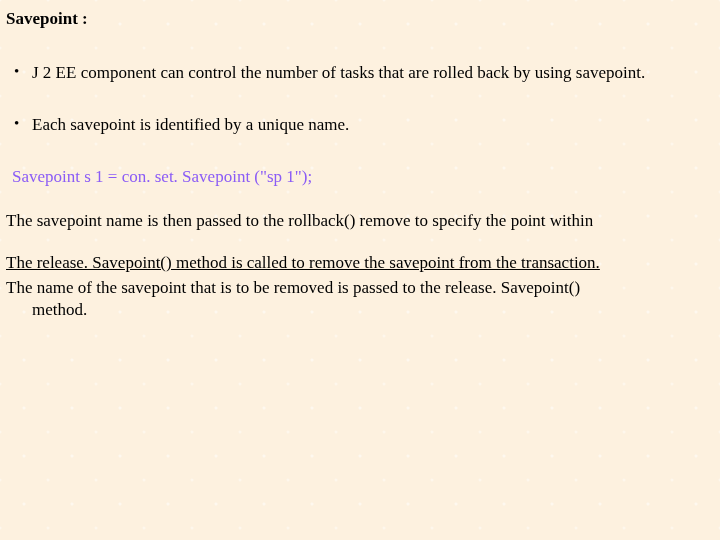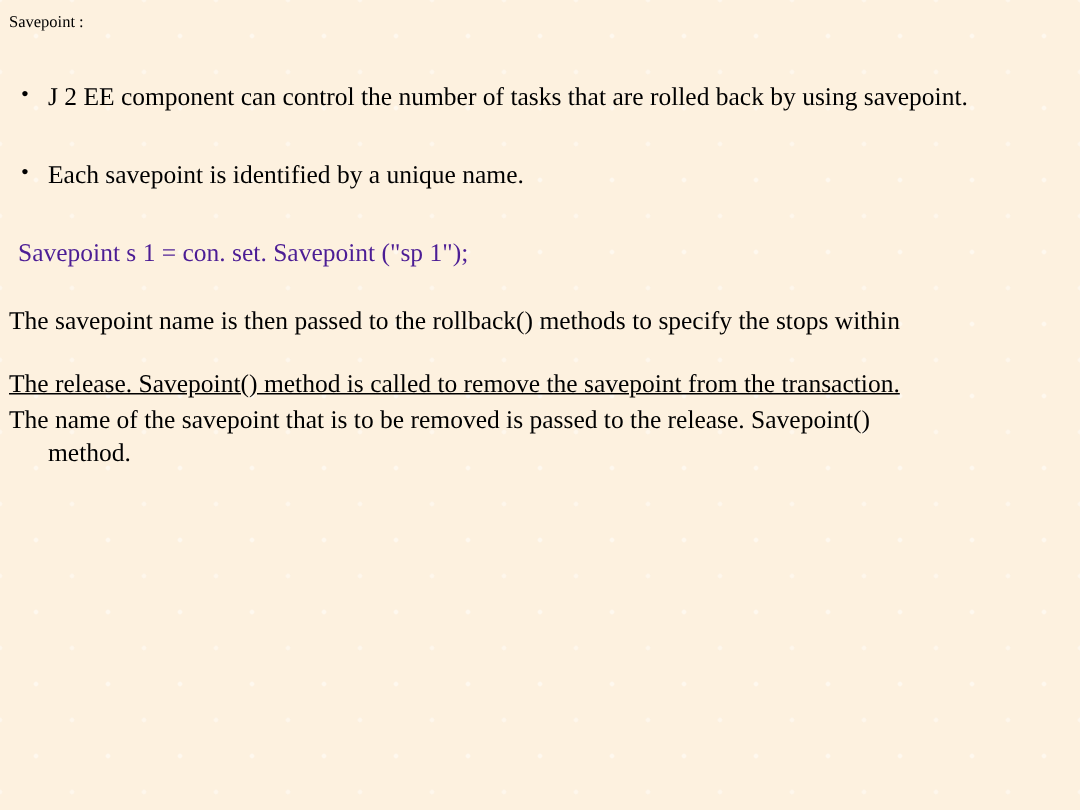--- a/index.html
+++ b/index.html
@@ -17,44 +17,44 @@
     background-size: 48px 48px, 48px 48px;
     background-position: 0 0, 24px 24px;
     font-family: "Times New Roman", Times, serif;
     color: #000;
     font-size: 17px;
     line-height: 1.3;
     box-sizing: border-box;
     padding: 8px 10px 10px 6px;
   }
   .heading {
-    font-weight: normal;
+    font-weight: bold;
     margin: 0 0 32px 0;
-    font-size: 11px;
+    font-size: 17px;
   }
   ul.bullets {
     list-style: none;
     margin: 0;
     padding: 0;
   }
   ul.bullets > li {
     position: relative;
     padding-left: 26px;
     margin: 10px 0 30px 0;
   }
   ul.bullets > li::before {
     content: "•";
     position: absolute;
     left: 8px;
     top: 0;
     font-size: 15px;
     line-height: 1.3;
   }
   .code-line {
-    color: #4c1d95;
+    color: #8b5cf6;
     margin: 0 0 22px 6px;
   }
   .para {
     margin: 0 0 20px 0;
   }
   .para .cont {
     display: block;
     padding-left: 26px;
   }
   .para.tight {
@@ -68,21 +68,21 @@
 <div class="heading">Savepoint :</div>
 
 <ul class="bullets">
   <li>J 2 EE component can control the number of tasks that are rolled back by using savepoint.</li>
   <li>Each savepoint is identified by a unique name.</li>
 </ul>
 
 <div class="code-line">Savepoint s 1 = con. set. Savepoint ("sp 1");</div>
 
 <div class="para">
-  <span>The savepoint name is then passed to the rollback() methods to specify the stops within</span>
+  <span>The savepoint name is then passed to the rollback() remove to specify the point within</span>
 </div>
 
 <div class="para tight">The release. Savepoint() method is called to remove the savepoint from the transaction.</div>
 
 <div class="para">
   <span>The name of  the savepoint that is to be removed is passed to the release. Savepoint()</span>
   <span class="cont">method.</span>
 </div>
 
 </body></html>

